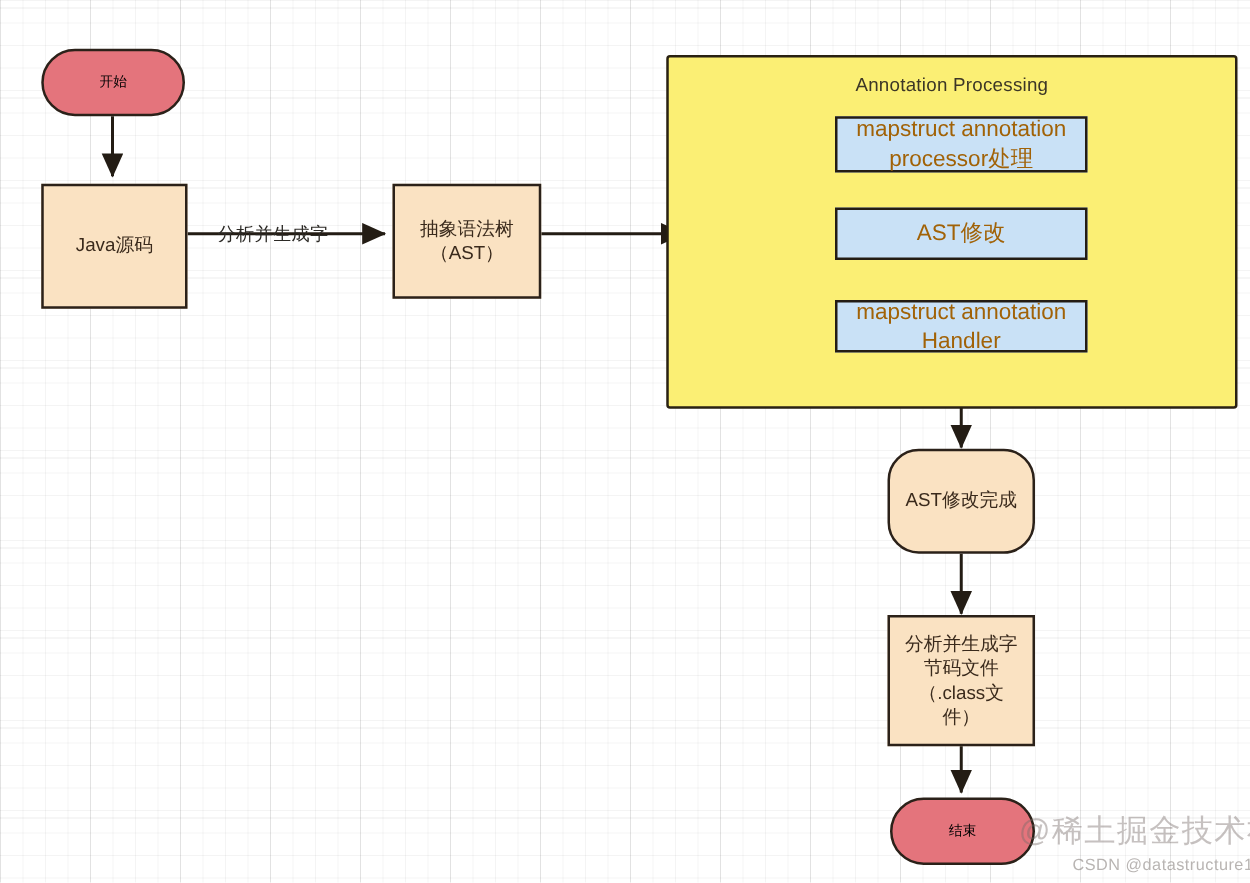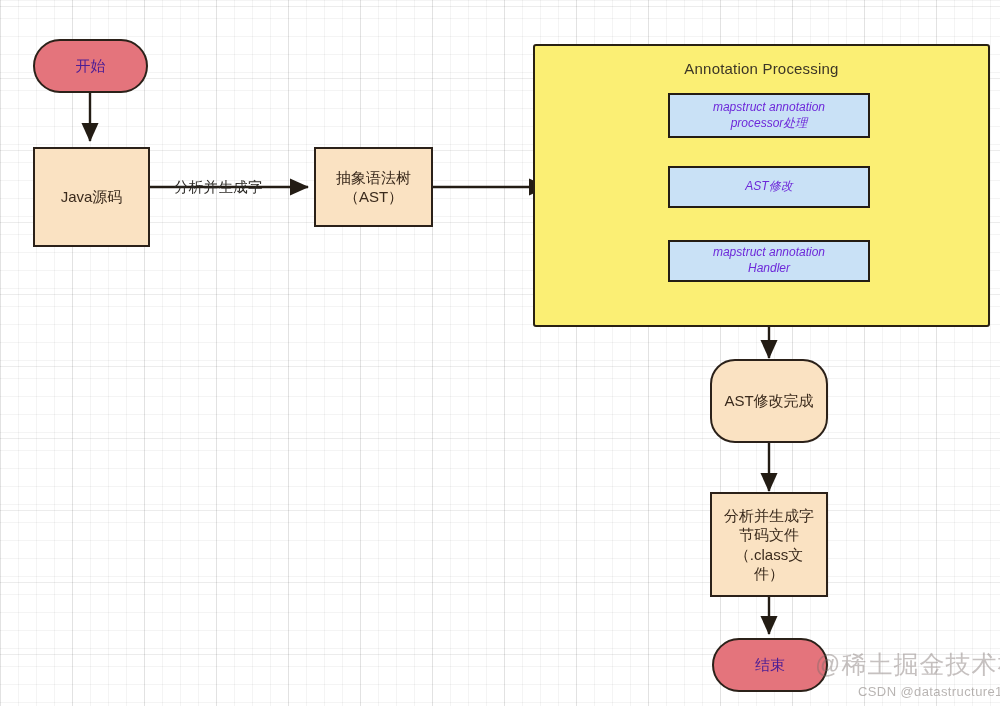--- a/index.html
+++ b/index.html
@@ -51,38 +51,37 @@
     text-align: center;
     color: #312a24;
     line-height: 1.28;
     white-space: pre-line;
   }
 
   .node-terminal {
     background: #e4747c;
     border: 2.5px solid #2b2119;
     border-radius: 999px;
-    font-size: 15px;
-    color: #4c1d95;
+    font-size: 11px;
+    color: #000000;
   }
 
   .node-process {
     background: #fae2c2;
     border: 2.5px solid #2b2119;
     font-size: 15px;
     color: #3a2a1c;
   }
 
   .node-sub {
     background: #c9e1f6;
     border: 2.5px solid #231c14;
-    font-size: 12px;
-    color: #6d28d9;
+    font-size: 18px;
+    color: #a16207;
     line-height: 1.3;
-    font-style: italic;
   }
 
   
   .subgraph {
     position: absolute;
     box-sizing: border-box;
     background: #fbef74;
     border: 2.5px solid #292112;
     border-radius: 3px;
   }
@@ -160,21 +159,21 @@
 
   <div class="node node-sub" style="left:668px; top:166px; width:202px; height:42px;">AST修改</div>
 
   <div class="node node-sub" style="left:668px; top:240px; width:202px; height:42px;">mapstruct annotation
 Handler</div>
 
   <div class="node node-terminal" style="left:33px; top:39px; width:115px; height:54px;">开始</div>
 
   <div class="node node-process" style="left:33px; top:147px; width:117px; height:100px;">Java源码</div>
 
-  <div class="node node-process" style="left:314px; top:147px; width:119px; height:80px;">抽象语法树
+  <div class="node node-process" style="left:314px; top:147px; width:119px; height:92px;">抽象语法树
 （AST）</div>
 
   <div class="node node-process" style="left:710px; top:359px; width:118px; height:84px;border-radius:25px;">AST修改完成</div>
 
   <div class="node node-process" style="left:710px; top:492px; width:118px; height:105px;">分析并生成字
 节码文件
 （.class文
 件）</div>
 
   <div class="node node-terminal" style="left:712px; top:638px; width:116px; height:54px;">结束</div>

